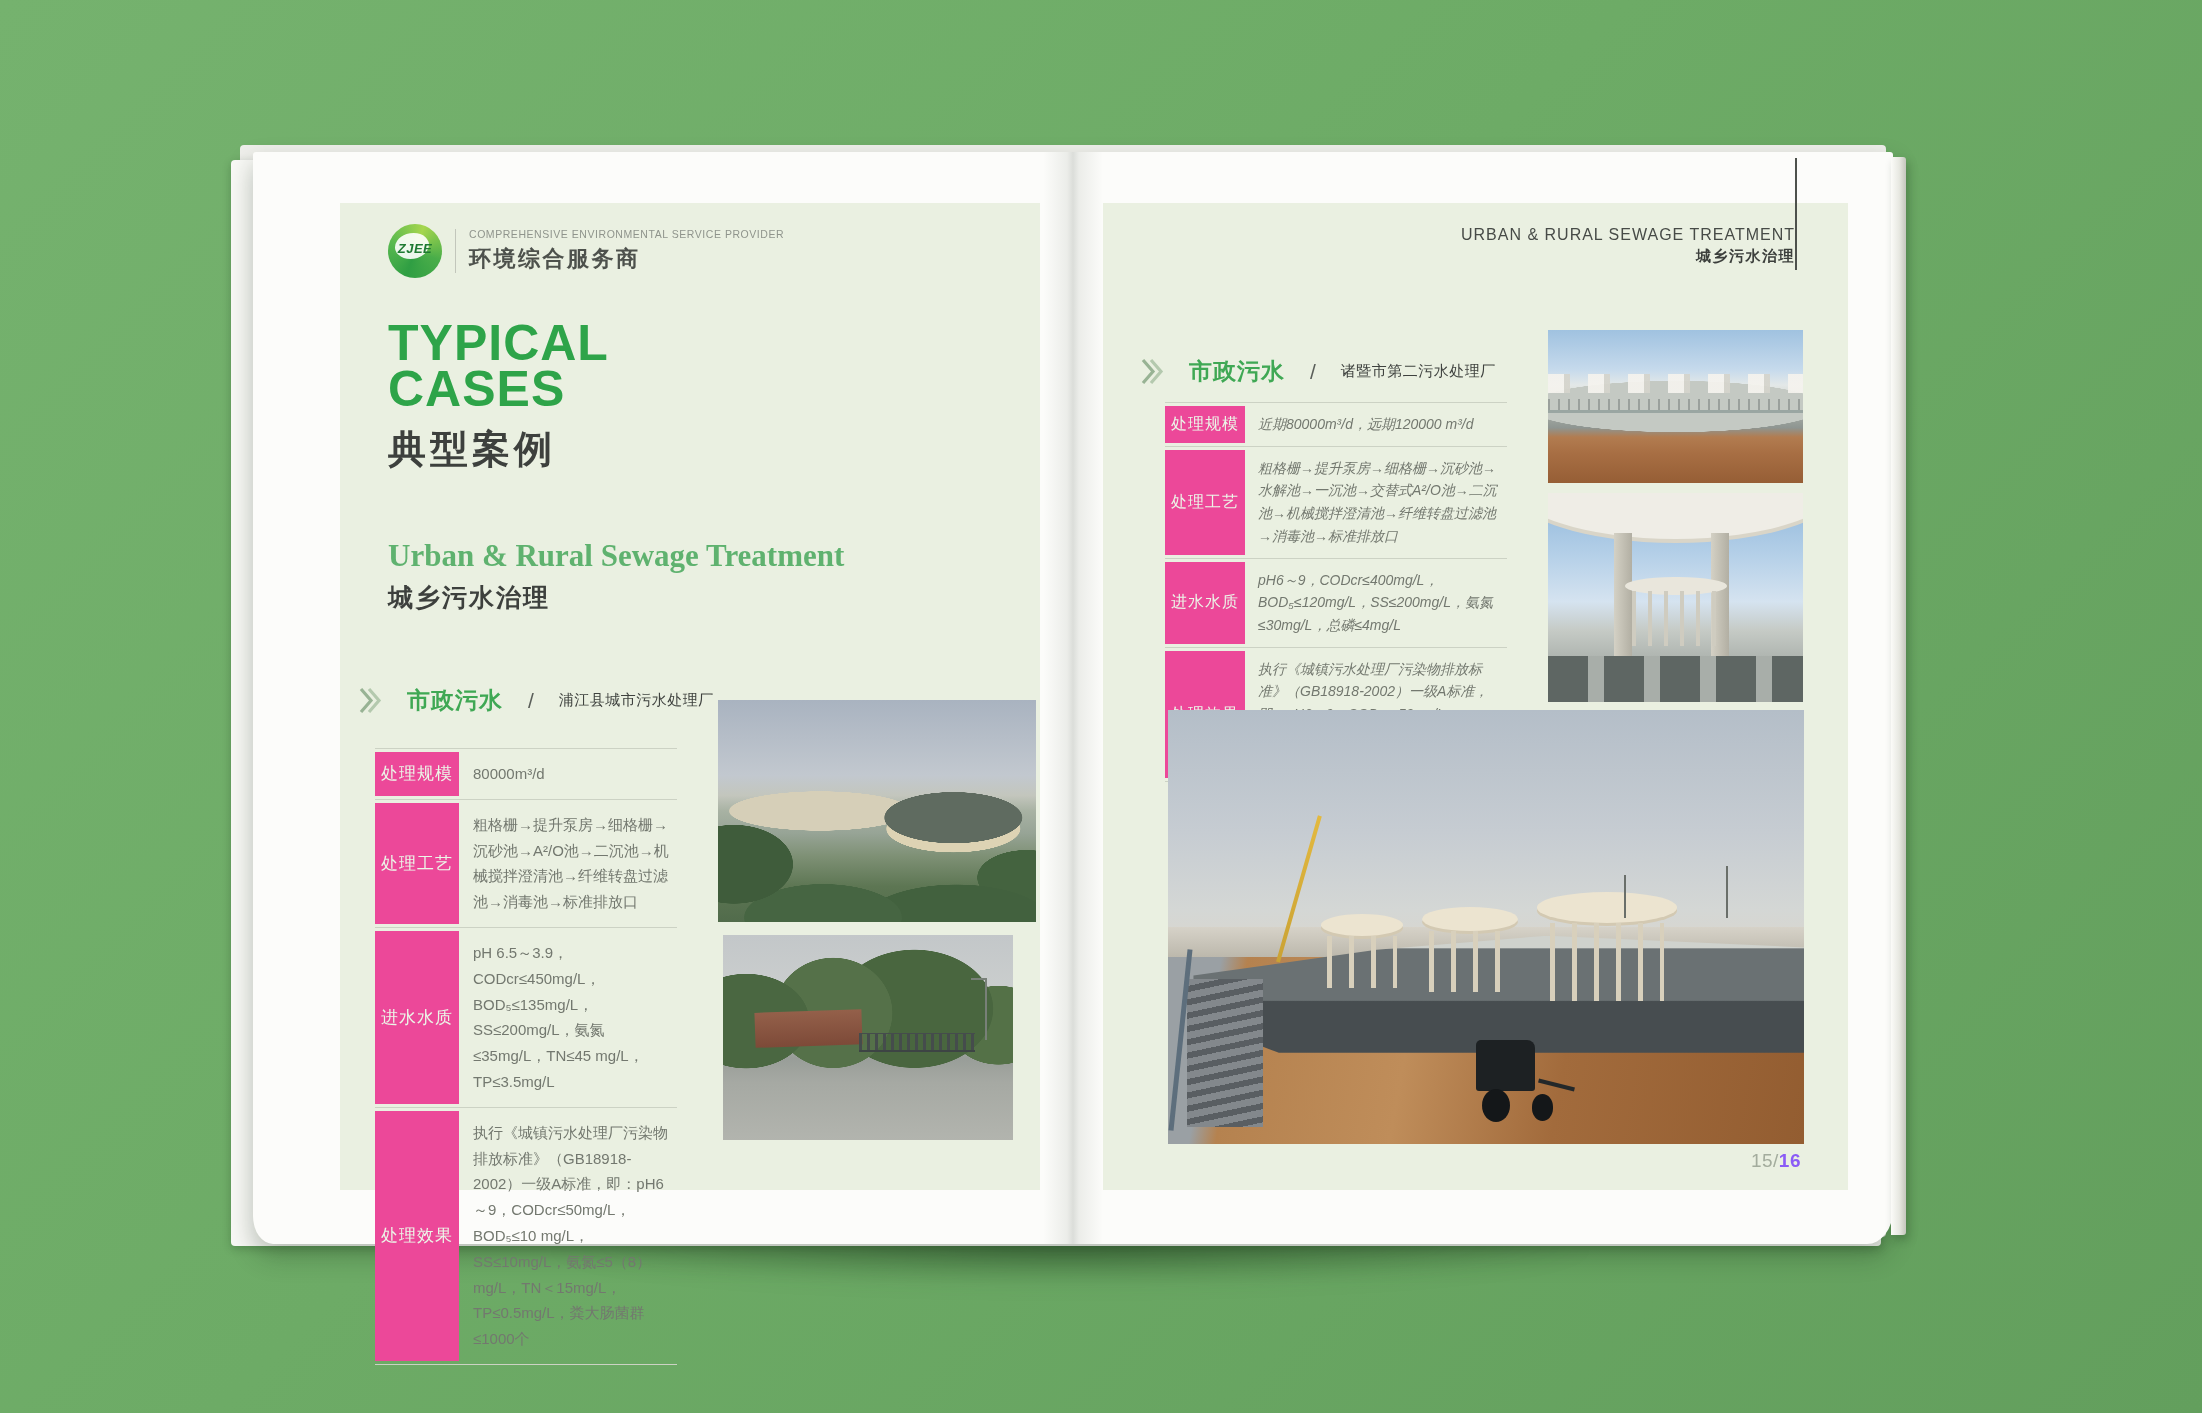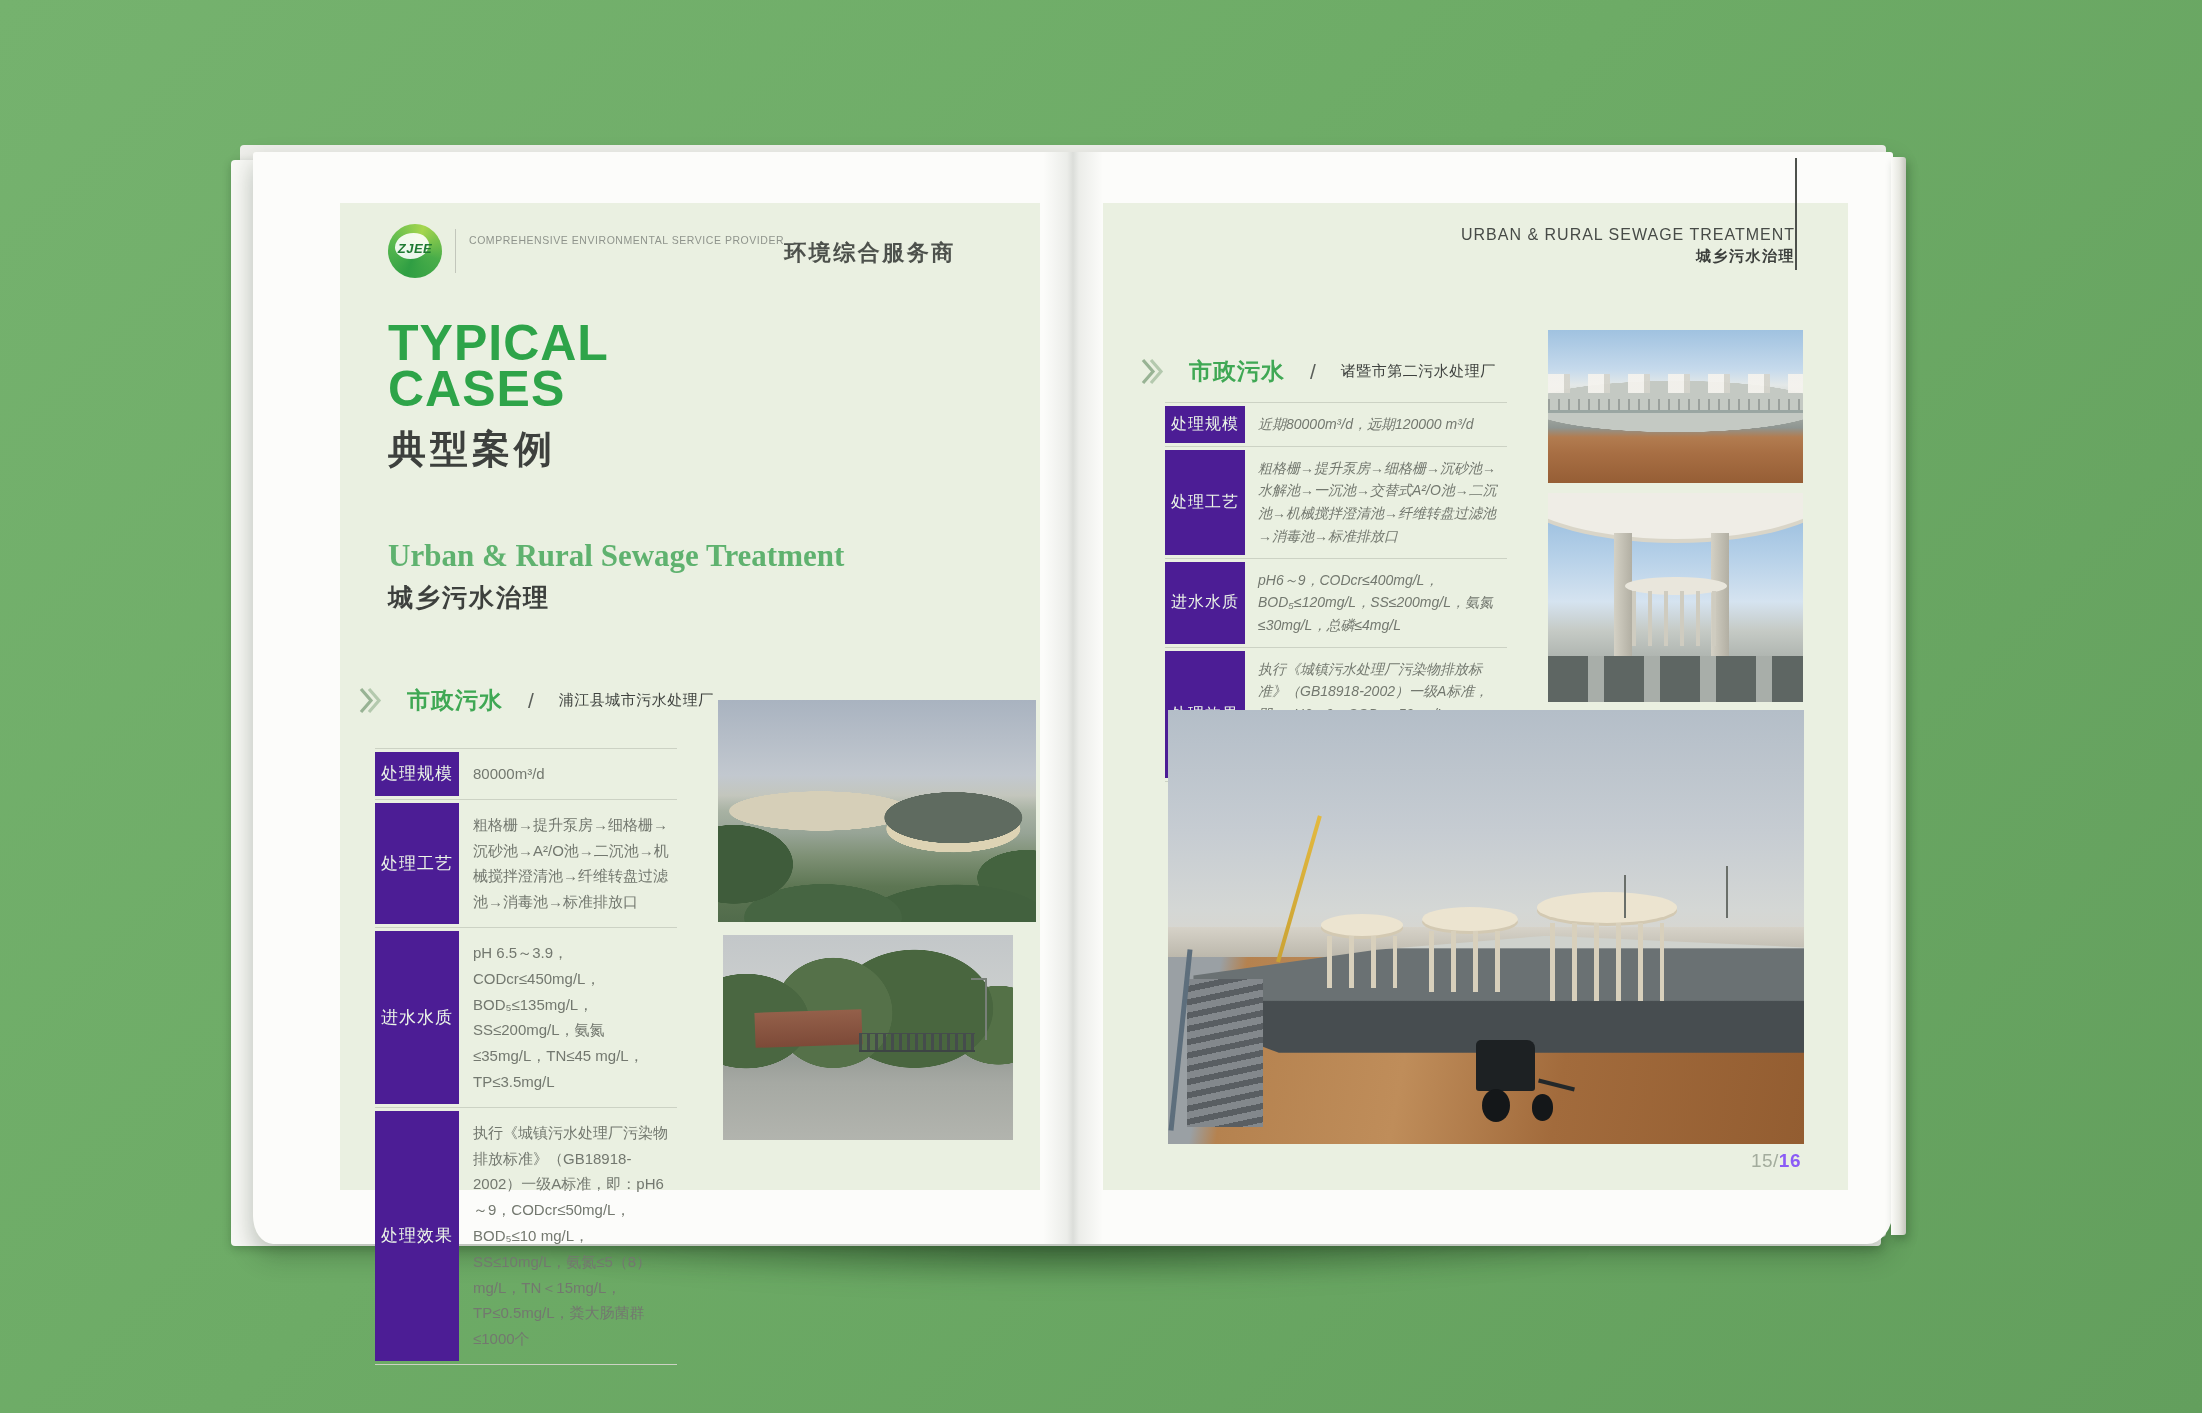--- a/index.html
+++ b/index.html
@@ -40,21 +40,21 @@
 
   
   .logo-row{position:absolute;left:135px;top:72px;display:flex;align-items:center;gap:13px;}
   .logo-mark{width:54px;height:54px;border-radius:50%;position:relative;flex:0 0 auto;
     background:conic-gradient(from 200deg,#2f9e43,#58b94f,#a6d64e,#49ad49,#2f9e43);}
   .logo-mark::before{content:"";position:absolute;left:7px;top:9px;width:34px;height:26px;
     background:#ffffff;border-radius:50% 60% 50% 60%;transform:rotate(-18deg);opacity:.9;}
   .logo-mark-text{position:absolute;left:0;top:17px;width:100%;text-align:center;
     font-size:13px;font-weight:700;font-style:italic;color:#1f7a33;letter-spacing:.5px;}
   .logo-divider{width:1px;height:44px;background:#c2c6bb;}
-  .logo-text{display:flex;flex-direction:row;}
+  .logo-text{display:flex;flex-direction:column;}
   .tag-en{font-size:10.5px;color:#8f948c;letter-spacing:.55px;}
   .tag-cn{font-size:22px;font-weight:700;color:#4d514c;letter-spacing:2.5px;margin-top:4px;}
 
   
   .title-block{position:absolute;left:135px;top:168px;}
   .title-en{font-size:50px;line-height:.92;font-weight:800;color:#2ea449;letter-spacing:1px;}
   .title-cn{font-size:38px;font-weight:700;color:#3d403d;margin-top:12px;letter-spacing:4px;}
   .subtitle-block{position:absolute;left:135px;top:386px;}
   .sub-en{font-family:"Liberation Serif","DejaVu Serif",serif;font-size:31px;font-weight:700;color:#5fb26f;}
   .sub-cn{font-size:25px;font-weight:700;color:#3d403d;margin-top:7px;letter-spacing:2px;}
@@ -67,21 +67,21 @@
   .case-cat{font-size:23px;font-weight:700;color:#3fa854;letter-spacing:1px;}
   .case-sep{font-size:21px;color:#5a5e59;margin:0 1px;}
   .case-name{font-size:15px;font-weight:400;color:#3e413e;letter-spacing:.5px;}
 
   
   .ptable{position:absolute;display:flex;flex-direction:column;}
   .table-left{left:122px;top:596px;width:302px;}
   .table-right{left:92px;top:250px;width:342px;}
   .prow{display:flex;border-top:1px solid #ccd2c4;}
   .prow:last-child{border-bottom:1px solid #ccd2c4;}
-  .plabel{background:#4c1d95;color:#ecf6e8;display:flex;align-items:center;justify-content:center;
+  .plabel{background:#ec4899;color:#ecf6e8;display:flex;align-items:center;justify-content:center;
     margin:3px 0;letter-spacing:1px;flex:0 0 auto;}
   .table-left .plabel{width:84px;font-size:17px;}
   .table-right .plabel{width:80px;font-size:16px;}
   .pvalue{flex:1;color:#73786f;}
   .table-left .pvalue{padding:12px 4px 12px 14px;font-size:15px;line-height:1.72;}
   .table-right .pvalue{padding:10px 2px 10px 13px;font-size:14px;line-height:1.62;font-style:italic;}
   .vcenter{display:flex;align-items:center;}
   .lr1{min-height:48px;} .lr2{min-height:120px;} .lr3{min-height:152px;} .lr4{min-height:172px;}
   .rr1{min-height:40px;} .rr2{min-height:112px;} .rr3{min-height:68px;} .rr4{min-height:100px;}
 

